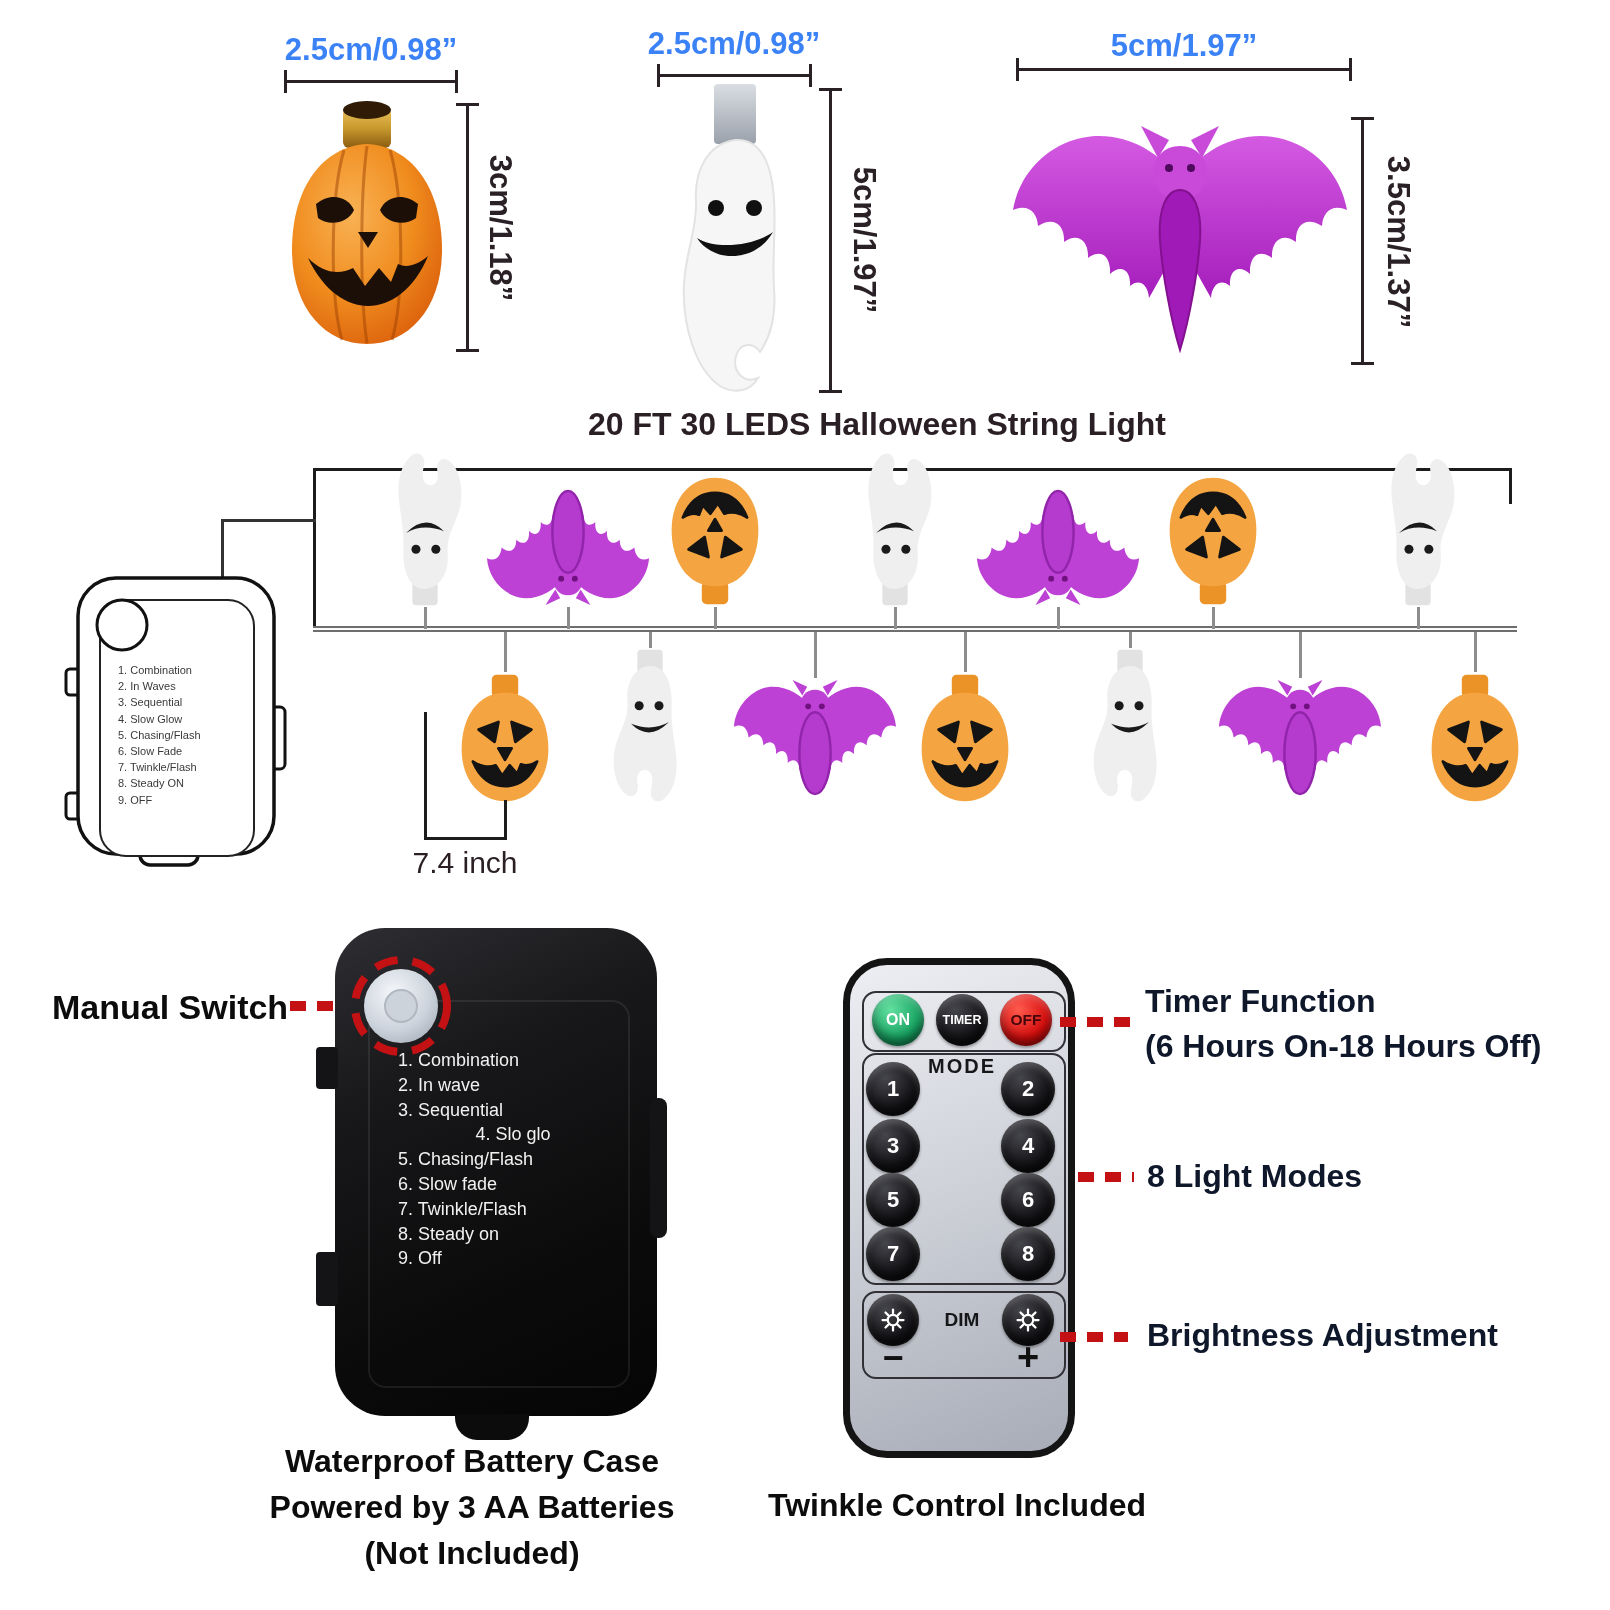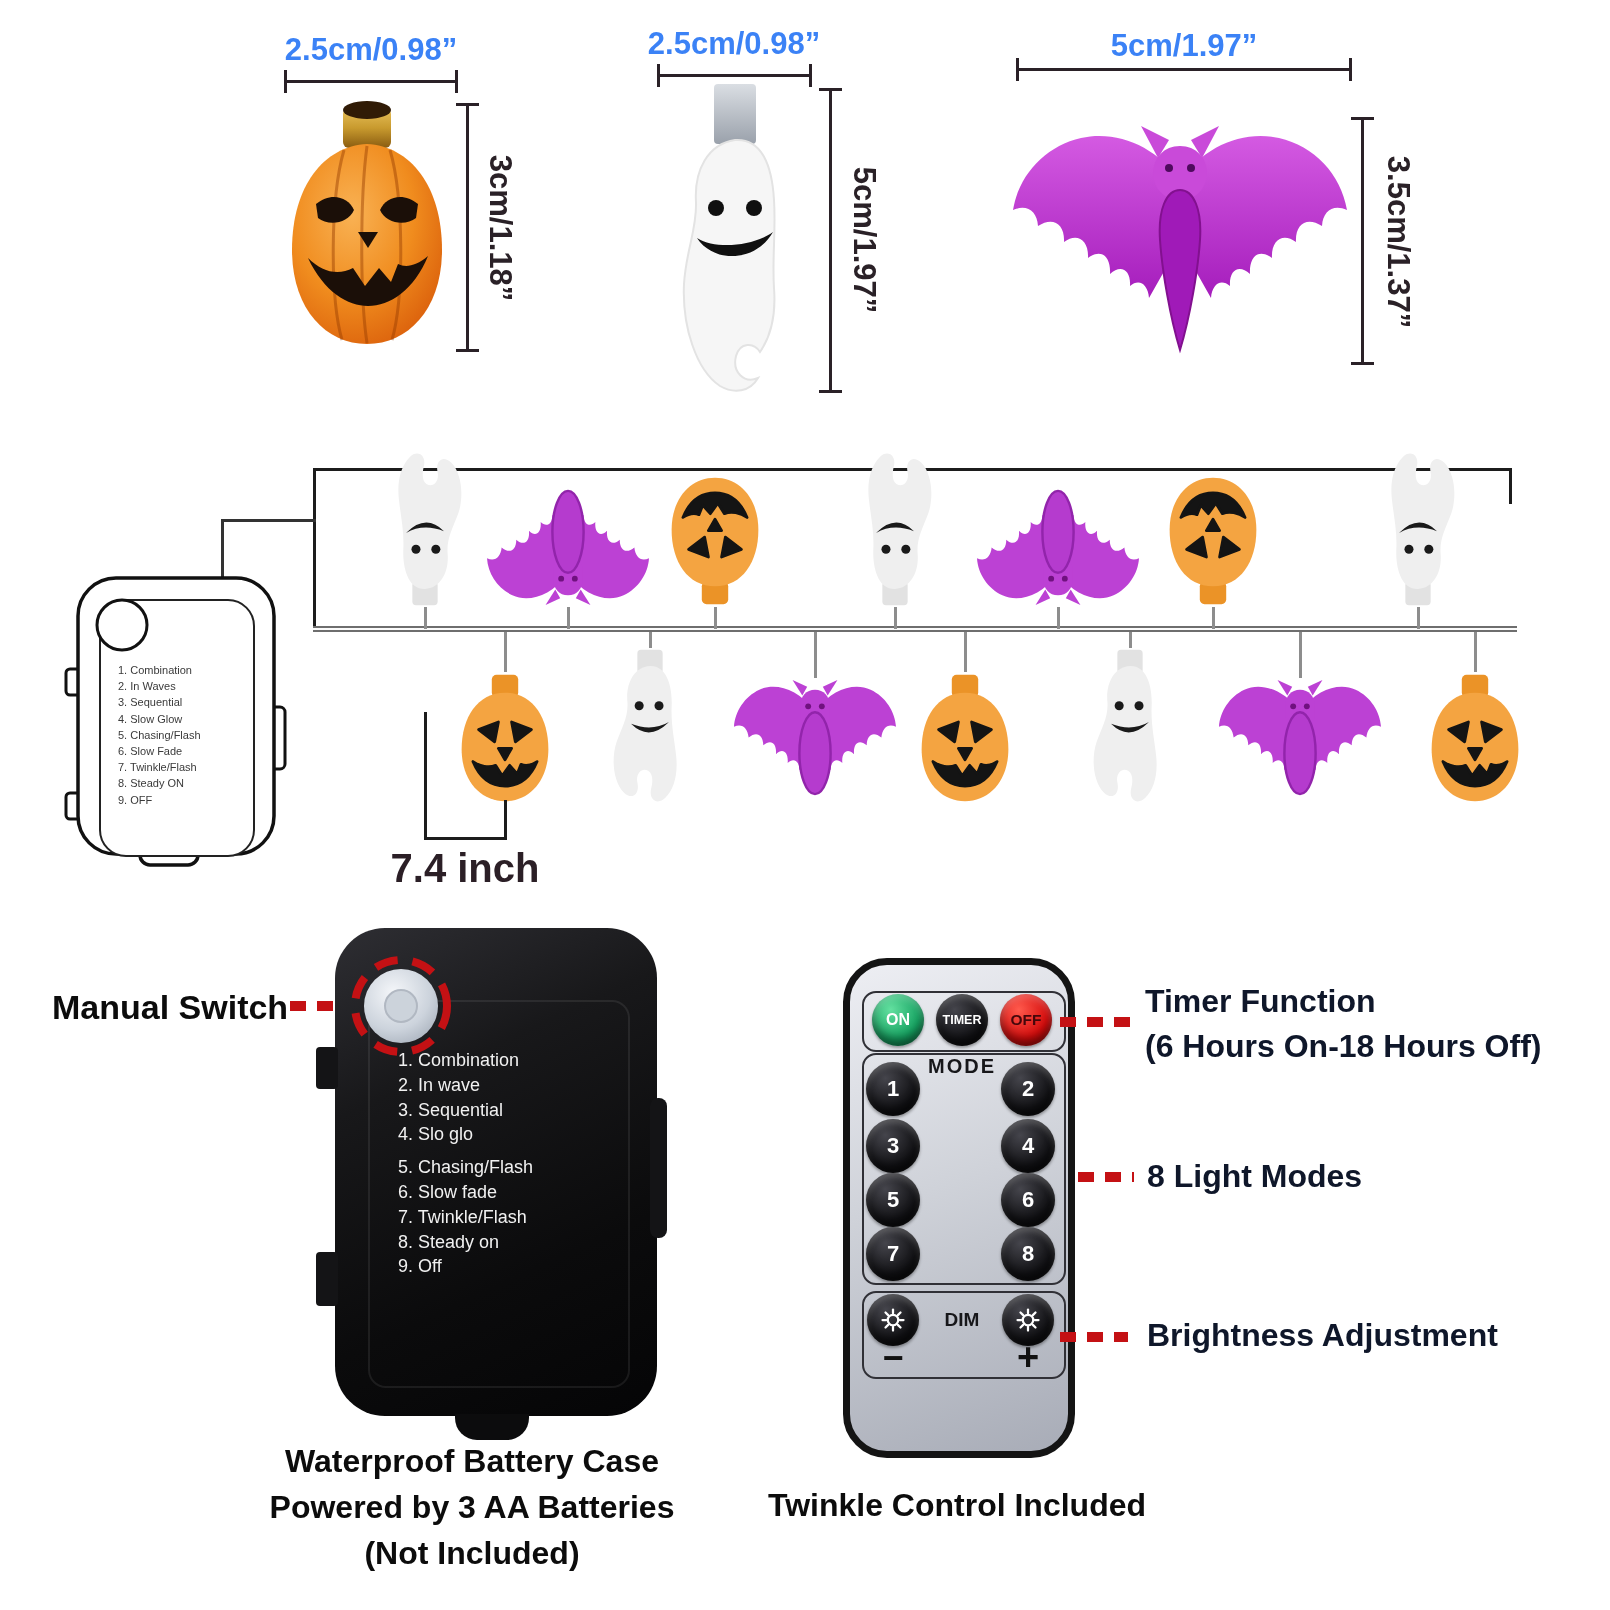--- a/index.html
+++ b/index.html
@@ -19,31 +19,31 @@
   .title{position:absolute;left:877px;top:406px;transform:translateX(-50%);font-weight:bold;font-size:32px;white-space:nowrap;color:#2b1f26;}
   .line{position:absolute;background:#1c1c1c;}
   .wire{position:absolute;left:313px;top:626px;width:1204px;height:6px;background:#fbfbfb;
         border-top:2px solid #6e6e6e;border-bottom:2px solid #6e6e6e;box-sizing:border-box;}
   .light{position:absolute;display:flex;flex-direction:column;align-items:center;}
   .light .stem{width:3px;background:#8d8d8d;}
   .light.top svg{transform:rotate(180deg);}
   .lg-ghost svg{width:92px;height:158px}
   .lg-bat svg{width:168px;height:122px}
   .lg-pumpkin svg{width:104px;height:132px}
-  .spacing-label{position:absolute;left:465px;top:846px;transform:translateX(-50%);font-weight:bold;font-size:40px;color:#2b1f26;}
+  .spacing-label{position:absolute;left:465px;top:846px;transform:translateX(-50%);font-weight:normal;font-size:30px;color:#2b1f26;}
   
   .outline-list{position:absolute;left:118px;top:662px;width:140px;font-size:11px;line-height:16.2px;color:#3a3a3a;}
   
   .blackcase{position:absolute;left:335px;top:928px;width:322px;height:488px;border-radius:50px;
      background:linear-gradient(155deg,#2e2e33 0%,#18181a 30%,#0b0b0c 68%,#050506 100%);}
   .case-panel{position:absolute;left:368px;top:1000px;width:258px;height:384px;border:2px solid rgba(255,255,255,0.08);border-radius:18px;}
   .case-clip{position:absolute;background:#141416;border-radius:4px;}
   .case-nub{position:absolute;left:455px;top:1414px;width:74px;height:26px;background:#0c0c0d;border-radius:0 0 22px 22px;}
   .case-list{position:absolute;left:398px;top:1048px;width:230px;font-size:18px;line-height:24.8px;color:#f1f1f1;}
-  .case-list div[data-name="case-mode-4"]{margin-bottom:8px;}
+  .case-list div[data-name="case-mode-4"]{text-align:center;}
   .switch-btn{position:absolute;left:364px;top:969px;width:74px;height:74px;border-radius:50%;
      background:radial-gradient(circle at 40% 33%,#f5f7fa,#ccd3dc 55%,#97a0ad);}
   .switch-btn::after{content:"";position:absolute;left:20px;top:20px;width:34px;height:34px;border-radius:50%;
      background:#ccd3db;border:2px solid #b1b8c2;box-sizing:border-box;}
   .bigcap{position:absolute;font-weight:bold;font-size:32px;color:#0c0c0c;white-space:nowrap;transform:translateX(-50%);}
   .annot{position:absolute;font-weight:bold;font-size:32px;color:#0f172a;white-space:nowrap;}
   .dashes{position:absolute;height:10px;background:repeating-linear-gradient(90deg,#c41114 0 16px,rgba(0,0,0,0) 16px 27px);}
   .manual-label{position:absolute;left:52px;top:988px;font-weight:bold;font-size:34px;color:#0c0c0c;white-space:nowrap;}
   
   .remote{position:absolute;left:843px;top:958px;width:232px;height:500px;box-sizing:border-box;
@@ -176,20 +176,21 @@
     <path d="M175,70 C152,34 112,18 76,26 C41,34 14,62 8,98 C22,92 32,99 33,114 C48,104 60,112 59,130 C72,120 84,128 83,146 C96,136 106,144 105,162 C116,152 126,158 125,174 C134,166 143,172 144,186 L170,140 Z" fill="url(#bg2)"></path>
     <path d="M175,70 C152,34 112,18 76,26 C41,34 14,62 8,98 C22,92 32,99 33,114 C48,104 60,112 59,130 C72,120 84,128 83,146 C96,136 106,144 105,162 C116,152 126,158 125,174 C134,166 143,172 144,186 L170,140 Z" transform="translate(350,0) scale(-1,1)" fill="url(#bg2)"></path>
     <path d="M153,46 L136,14 L164,28 Z" fill="#c94ad9"></path>
       <path d="M197,46 L214,14 L186,28 Z" fill="#c94ad9"></path>
     <path d="M175,34 C159,34 148,46 148,61 C148,77 160,88 175,88 C190,88 202,77 202,61 C202,46 191,34 175,34 Z" fill="#c94ad9"></path>
     <path d="M175,78 C161,78 153,98 155,128 C157,158 165,205 175,238 C185,205 193,158 195,128 C197,98 189,78 175,78 Z" fill="#a01ab8" stroke="#82108f" stroke-width="2"></path>
     <circle cx="164" cy="56" r="4" fill="#4f0a5e"></circle>
       <circle cx="186" cy="56" r="4" fill="#4f0a5e"></circle>
   </svg>
 
+  <div class="title" data-name="string-light-title">20 FT 30 LEDS Halloween String Light</div>
 
   <div class="line" style="left:313px;top:468px;width:1199px;height:3px" data-name="length-bracket-top"></div>
   <div class="line" style="left:313px;top:468px;width:3px;height:163px" data-name="length-bracket-left"></div>
   <div class="line" style="left:1509px;top:468px;width:3px;height:36px" data-name="length-bracket-right"></div>
 
   <div class="line" style="left:221px;top:519px;width:95px;height:3px;background:#333" data-name="feed-wire-horizontal"></div>
   <div class="line" style="left:221px;top:519px;width:3px;height:62px;background:#333" data-name="feed-wire-vertical"></div>
 
   <svg style="position:absolute;left:60px;top:575px" width="230" height="300" viewBox="0 0 230 300" data-name="battery-case-outline">
     <rect x="6" y="94" width="16" height="26" rx="4" fill="#fff" stroke="#111" stroke-width="3"></rect>

